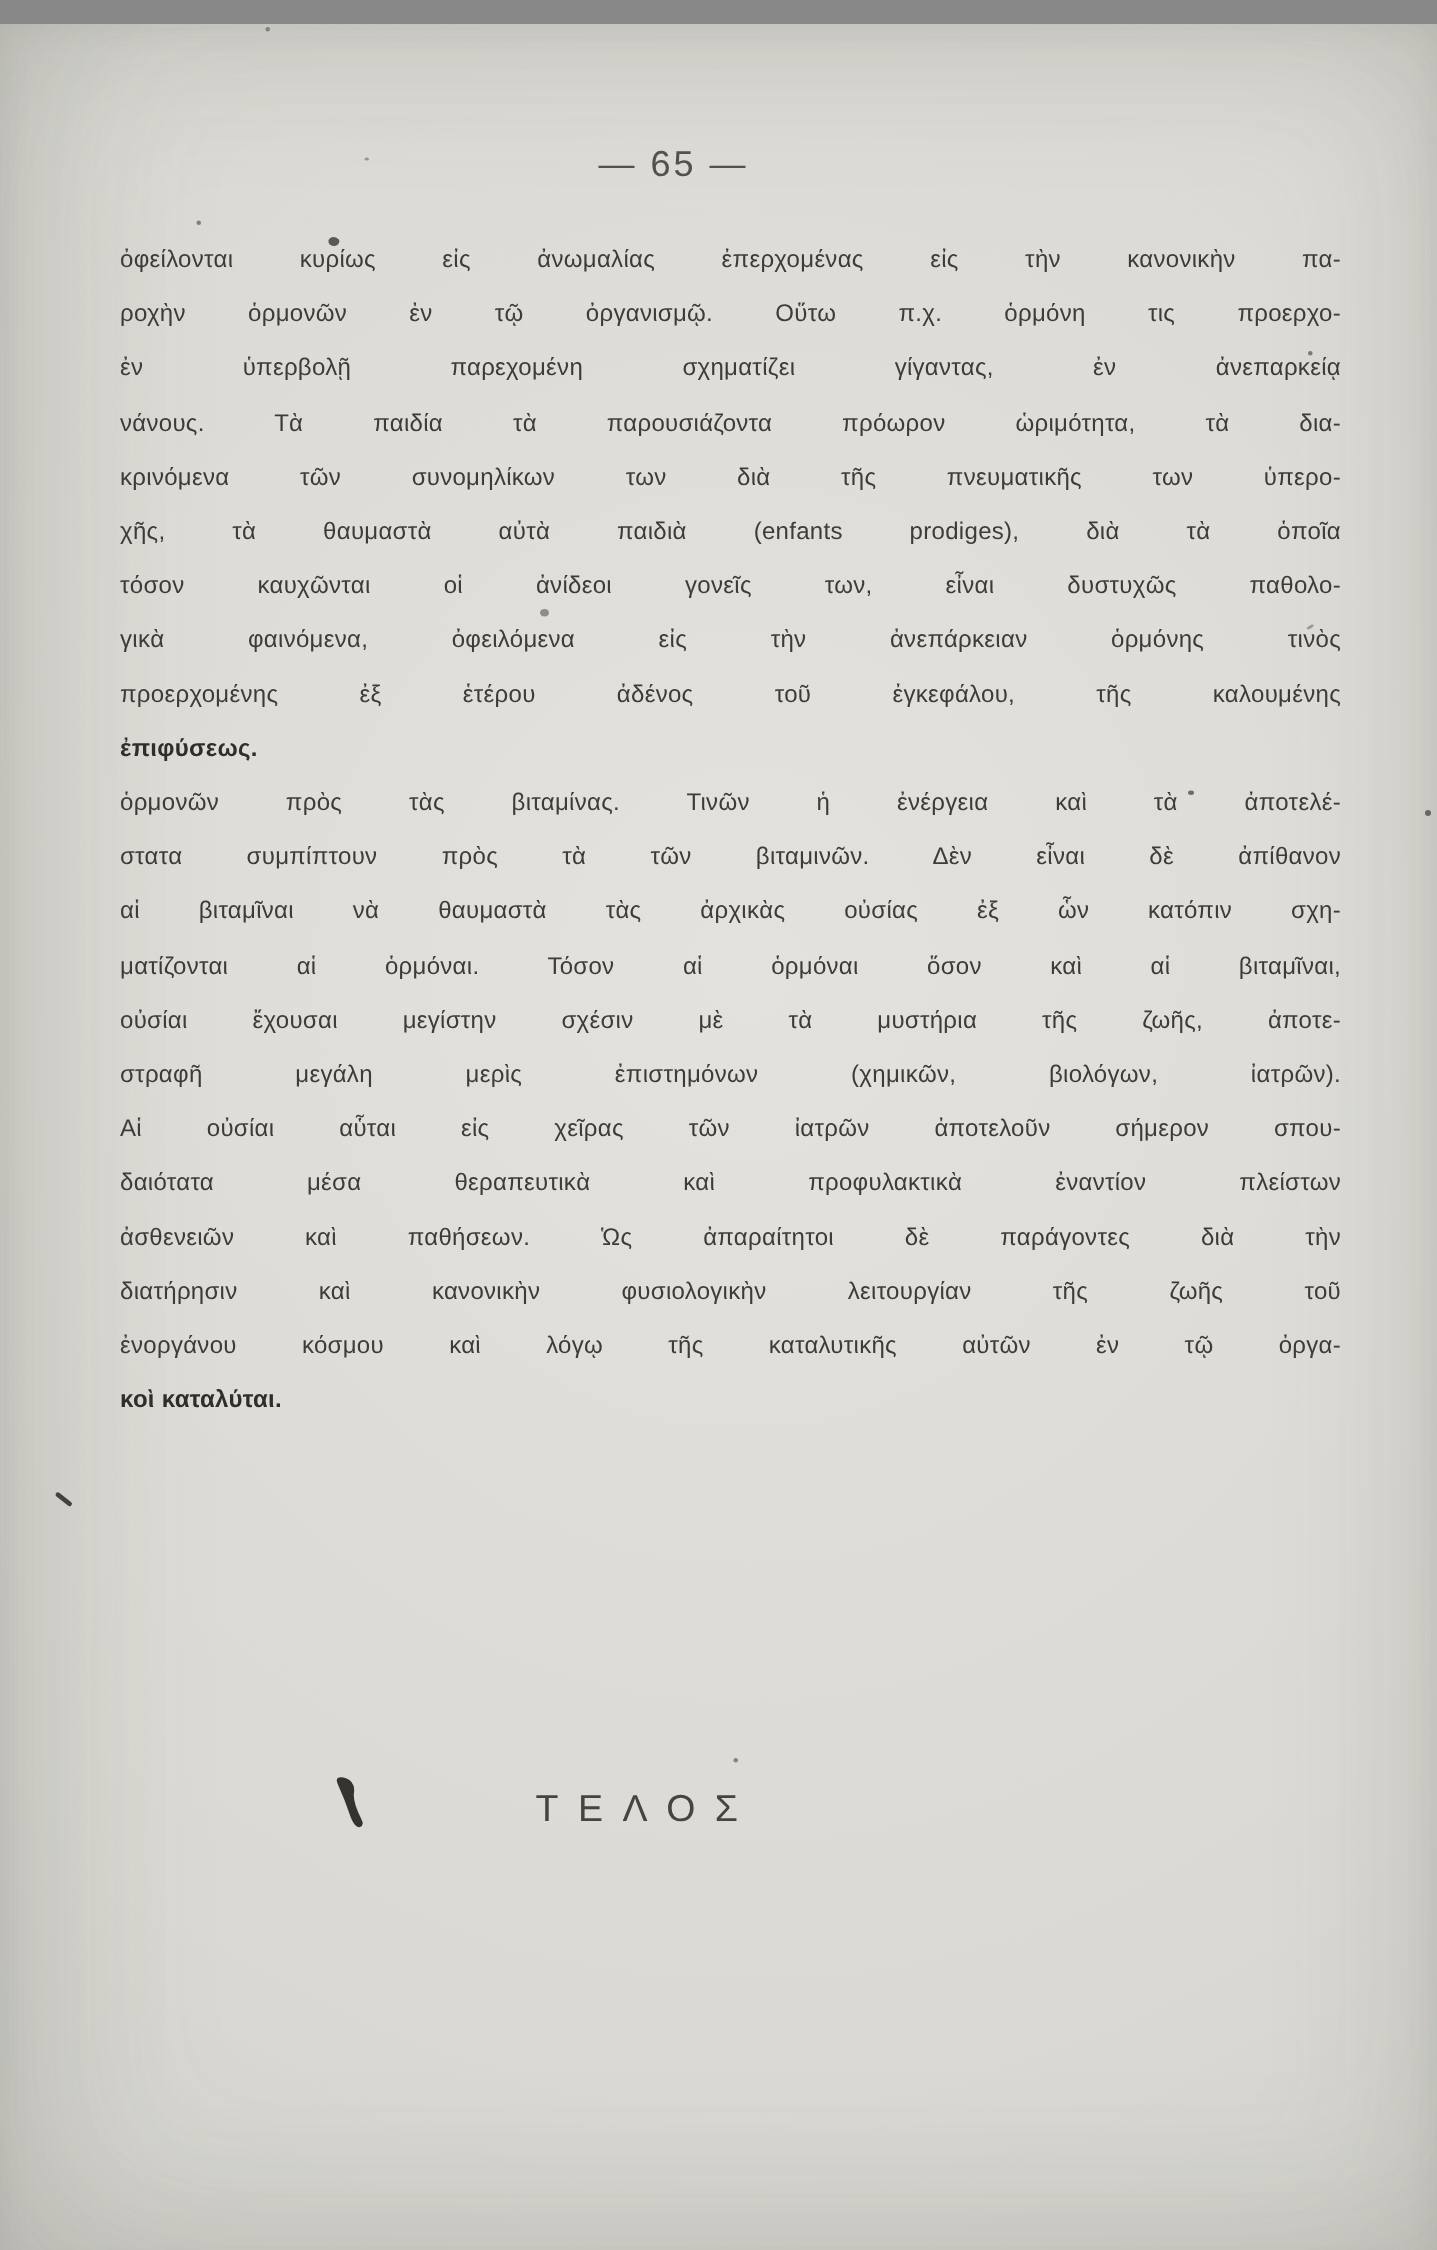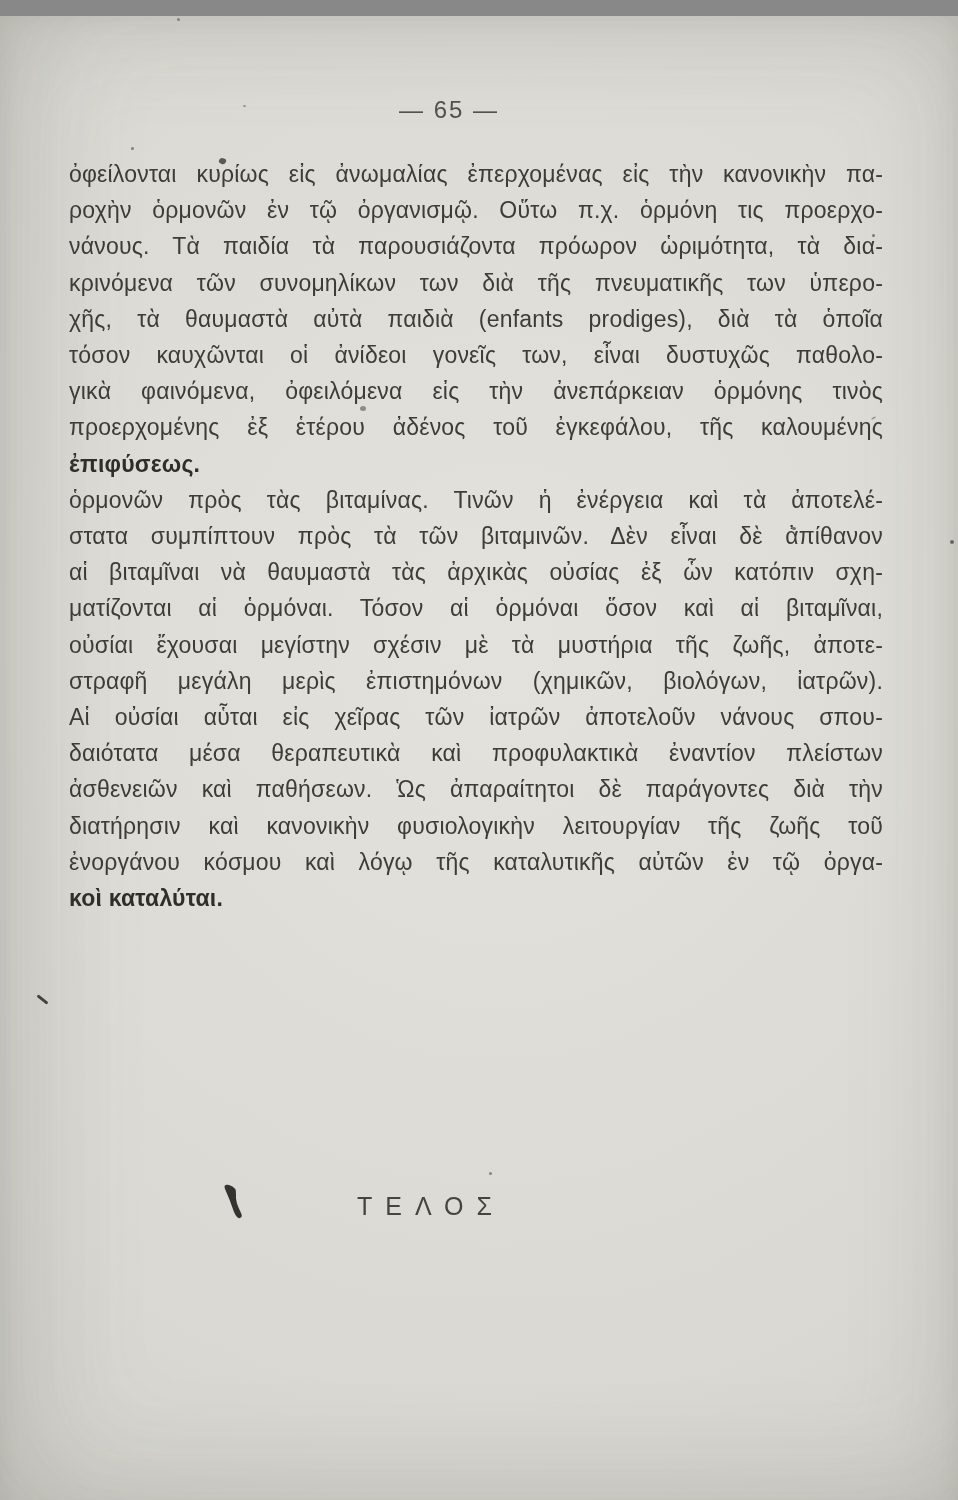--- a/index.html
+++ b/index.html
@@ -20,22 +20,22 @@
       inset 0 0 110px rgba(106,104,96,.22),
       inset 0 0 20px rgba(116,114,106,.12),
       inset 40px -30px 120px rgba(110,108,100,.10);
   }
   .page-number {
     position:absolute; top:80px; left:0; width:100%;
     text-align:center; transform:translateX(-30px);
     font-size:24px; letter-spacing:2px; color:#53524d;
   }
   .body-text {
-    position:absolute; top:140px; left:69px; width:814px;
-    font-size:23px; line-height:36.2px; letter-spacing:.2px;
+    position:absolute; top:140px; left:80px; width:814px;
+    font-size:16px; line-height:36.2px; letter-spacing:.2px;
     color:#3d3c38;
   }
   .line { text-align:justify; text-align-last:justify; }
   .line.para-end { text-align-last:left; }
   .line.indent { text-indent:30px; }
   .bold { font-weight:bold; color:#2f2e2a; }
   .telos {
     position:absolute; top:1176px; left:0; width:100%;
     text-align:center; transform:translateX(-48px);
     font-size:25px; letter-spacing:13px; color:#45443f;
@@ -60,34 +60,35 @@
 </head>
 <body>
 
 <div class="page">
 
   <div class="page-number">— 65 —</div>
 
   <div class="body-text">
       <div class="line"><span>ὀφείλονται κυρίως εἰς ἀνωμαλίας ἐπερχομένας εἰς τὴν κανονικὴν πα-</span></div>
       <div class="line"><span>ροχὴν ὁρμονῶν ἐν τῷ ὀργανισμῷ. Οὕτω π.χ. ὁρμόνη τις προερχο-</span></div>
+      <div class="line"><span>ἐν ὑπερβολῇ παρεχομένη σχηματίζει γίγαντας, ἐν ἀνεπαρκείᾳ</span></div>
       <div class="line"><span>νάνους. Τὰ παιδία τὰ παρουσιάζοντα πρόωρον ὡριμότητα, τὰ δια-</span></div>
       <div class="line"><span>κρινόμενα τῶν συνομηλίκων των διὰ τῆς πνευματικῆς των ὑπερο-</span></div>
       <div class="line"><span>χῆς, τὰ θαυμαστὰ αὐτὰ παιδιὰ (enfants prodiges), διὰ τὰ ὁποῖα</span></div>
       <div class="line"><span>τόσον καυχῶνται οἱ ἀνίδεοι γονεῖς των, εἶναι δυστυχῶς παθολο-</span></div>
       <div class="line"><span>γικὰ φαινόμενα, ὀφειλόμενα εἰς τὴν ἀνεπάρκειαν ὁρμόνης τινὸς</span></div>
       <div class="line"><span>προερχομένης ἐξ ἑτέρου ἀδένος τοῦ ἐγκεφάλου, τῆς καλουμένης</span></div>
       <div class="line para-end"><span class="bold">ἐπιφύσεως.</span></div>
       <div class="line"><span>ὁρμονῶν πρὸς τὰς βιταμίνας. Τινῶν ἡ ἐνέργεια καὶ τὰ ἀποτελέ-</span></div>
       <div class="line"><span>στατα συμπίπτουν πρὸς τὰ τῶν βιταμινῶν. Δὲν εἶναι δὲ ἀπίθανον</span></div>
       <div class="line"><span>αἱ βιταμῖναι νὰ θαυμαστὰ τὰς ἀρχικὰς οὐσίας ἐξ ὧν κατόπιν σχη-</span></div>
       <div class="line"><span>ματίζονται αἱ ὁρμόναι. Τόσον αἱ ὁρμόναι ὅσον καὶ αἱ βιταμῖναι,</span></div>
       <div class="line"><span>οὐσίαι ἔχουσαι μεγίστην σχέσιν μὲ τὰ μυστήρια τῆς ζωῆς, ἀποτε-</span></div>
       <div class="line"><span>στραφῆ μεγάλη μερὶς ἐπιστημόνων (χημικῶν, βιολόγων, ἰατρῶν).</span></div>
-      <div class="line"><span>Αἱ οὐσίαι αὗται εἰς χεῖρας τῶν ἰατρῶν ἀποτελοῦν νάνους σπου-</span></div>
+      <div class="line"><span>Αἱ οὐσίαι αὗται εἰς χεῖρας τῶν ἰατρῶν ἀποτελοῦν σήμερον σπου-</span></div>
       <div class="line"><span>δαιότατα μέσα θεραπευτικὰ καὶ προφυλακτικὰ ἐναντίον πλείστων</span></div>
       <div class="line"><span>ἀσθενειῶν καὶ παθήσεων. Ὡς ἀπαραίτητοι δὲ παράγοντες διὰ τὴν</span></div>
       <div class="line"><span>διατήρησιν καὶ κανονικὴν φυσιολογικὴν λειτουργίαν τῆς ζωῆς τοῦ</span></div>
       <div class="line"><span>ἐνοργάνου κόσμου καὶ λόγῳ τῆς καταλυτικῆς αὐτῶν ἐν τῷ ὀργα-</span></div>
       <div class="line para-end"><span class="bold">κοὶ καταλύται.</span></div>
     </div>
 
   <div class="telos">ΤΕΛΟΣ</div>
 
   <svg class="ink-flick" viewBox="0 0 28 38" xmlns="http://www.w3.org/2000/svg">

